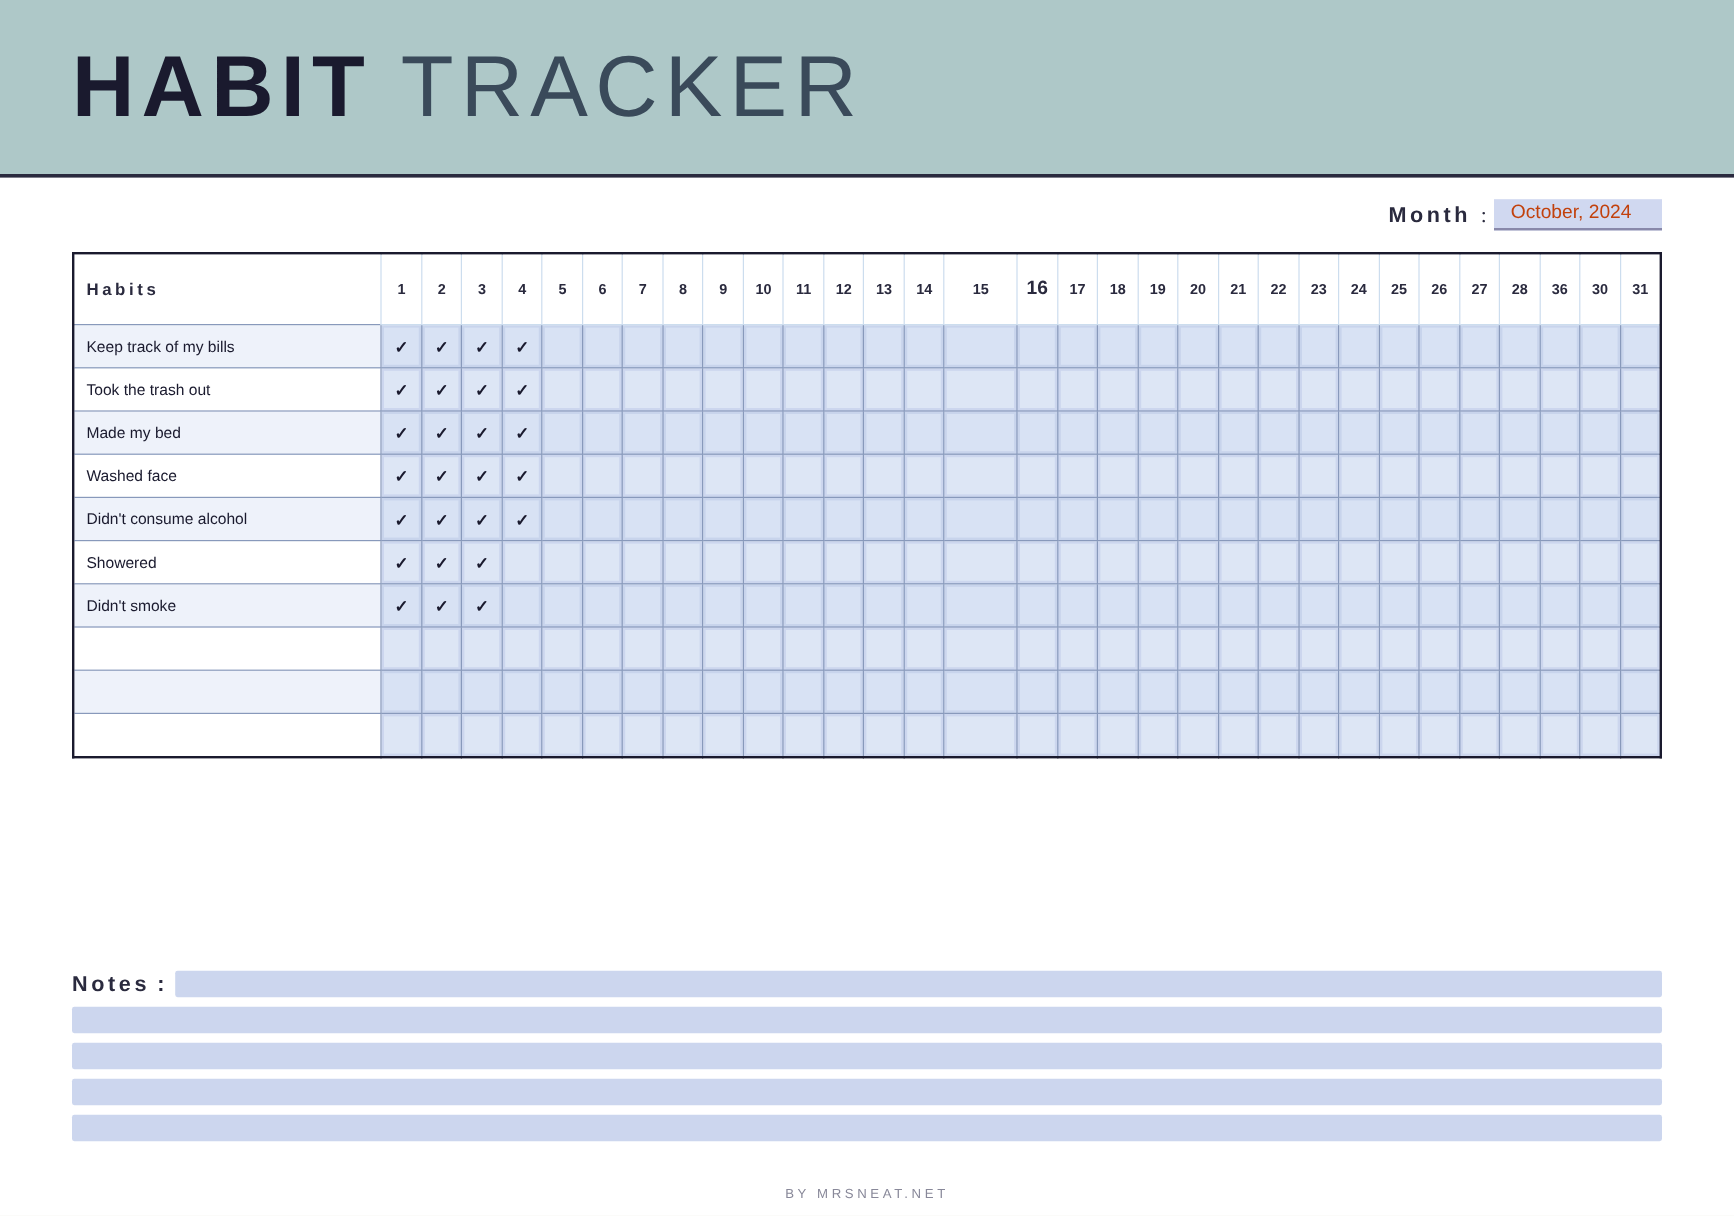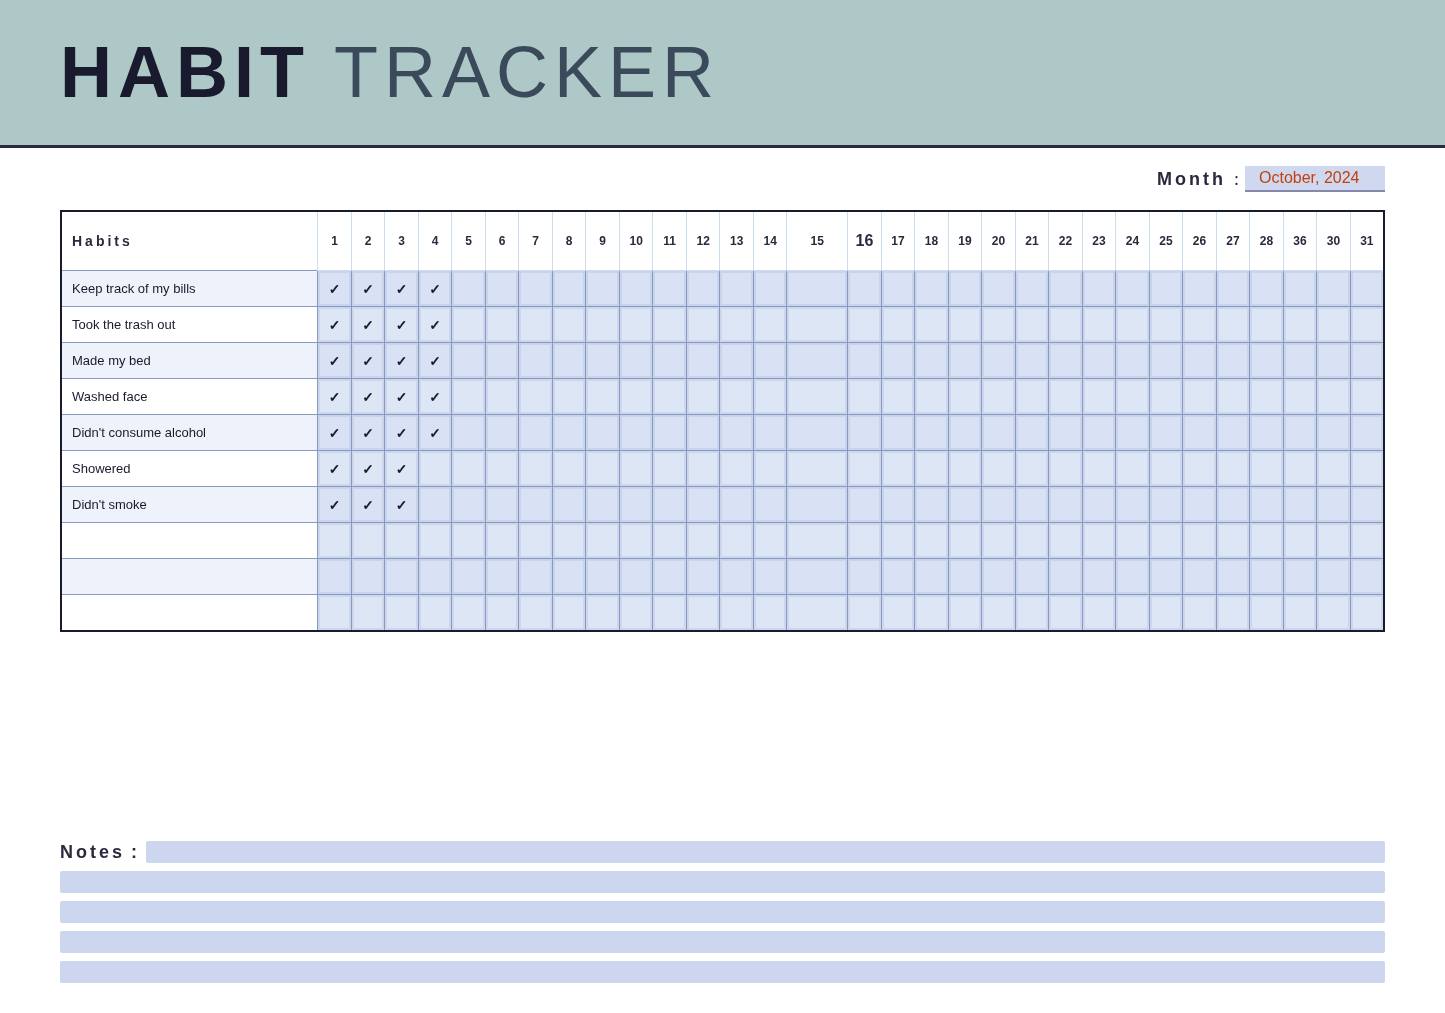--- a/index.html
+++ b/index.html
@@ -1334,14 +1334,17 @@
         <div class="notes-line"></div>
       </div>
       <div class="note-row"></div>
       <div class="note-row"></div>
       <div class="note-row"></div>
       <div class="note-row"></div>
     </div>
 
   </div>
 
+  <div class="footer">
+    <span>BY MRSNEAT.NET</span>
+  </div>
 
 </div>
 
 </body></html>

